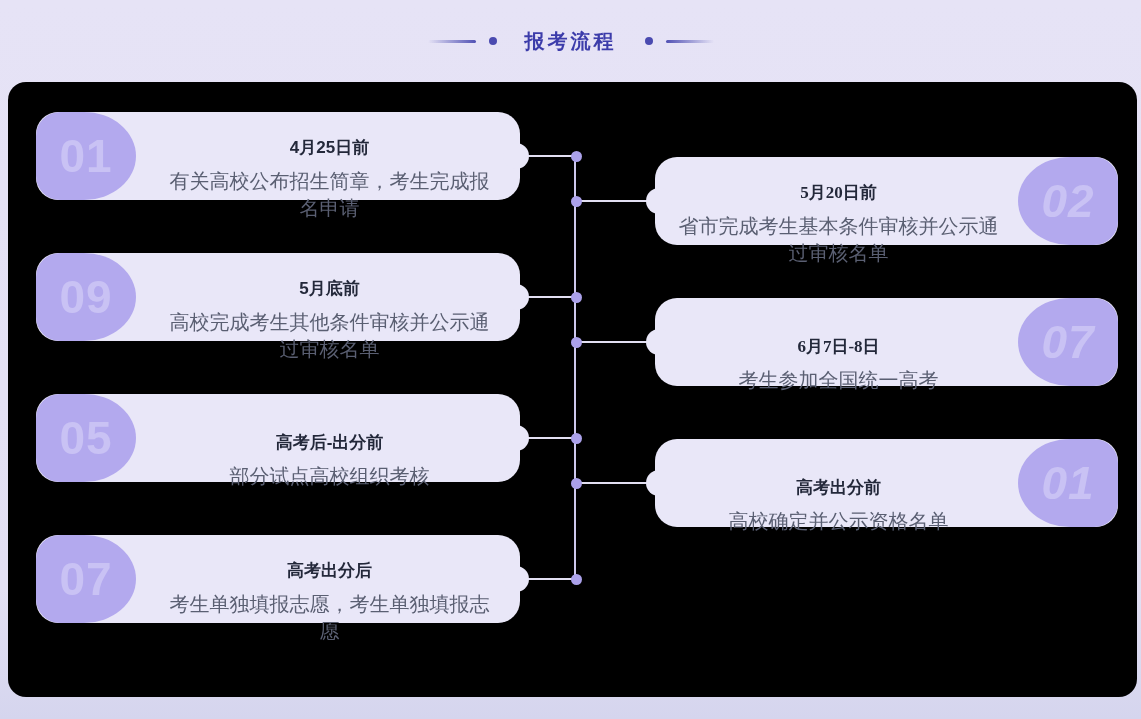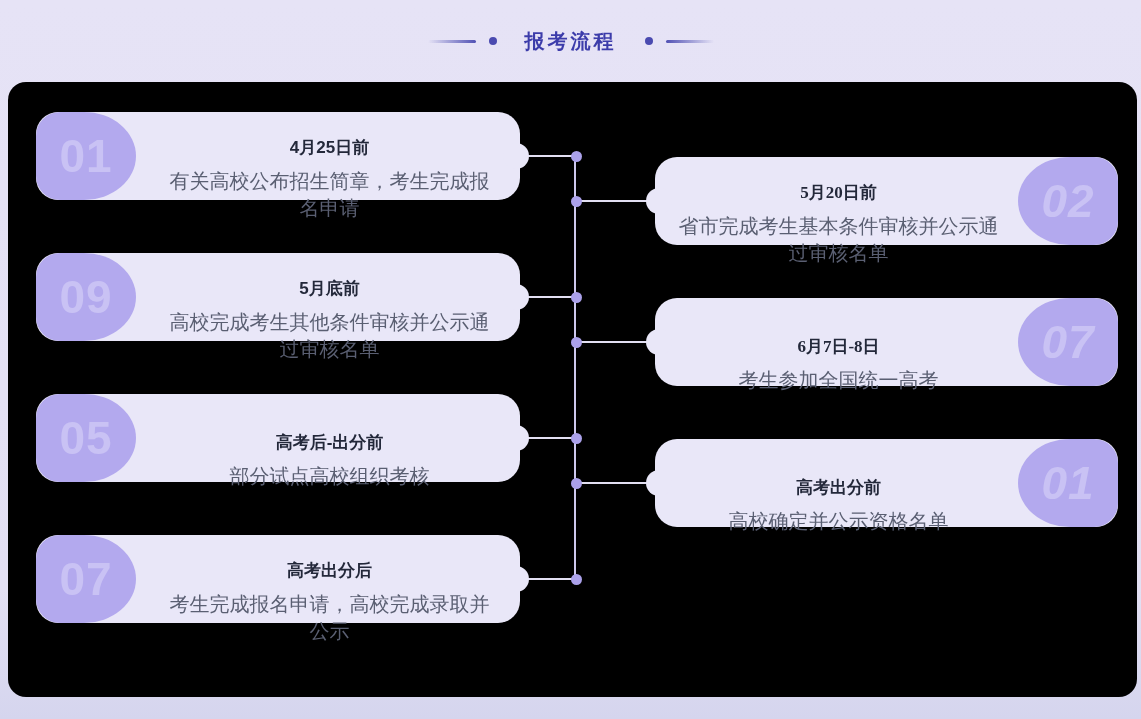--- a/index.html
+++ b/index.html
@@ -152,21 +152,21 @@
       <div class="card-desc">高校确定并公示资格名单</div>
     </div>
   </div>
 
   <div class="step-card left" style="top: 453px;">
     <div class="badge">
       <span class="badge-num">07</span>
     </div>
     <div class="card-text">
       <div class="card-title">高考出分后</div>
-      <div class="card-desc">考生完成报名申请，高校完成录取并公示</div>
+      <div class="card-desc">考生单独填报志愿，考生单独填报志愿</div>
     </div>
   </div>
 <div class="tl-line" style="top: 74px; height: 423px;"></div>
     <div class="tl-conn" style="top: 73px; left: 512px; width: 54.75px;"></div>
     <div class="tl-dot" style="top: 68.5px; left: 562.5px;"></div>
     <div class="tl-conn" style="top: 118px; left: 566.75px; width: 80.25px;"></div>
     <div class="tl-dot" style="top: 113.5px; left: 562.5px;"></div>
     <div class="tl-conn" style="top: 214px; left: 512px; width: 54.75px;"></div>
     <div class="tl-dot" style="top: 209.5px; left: 562.5px;"></div>
     <div class="tl-conn" style="top: 259px; left: 566.75px; width: 80.25px;"></div>

